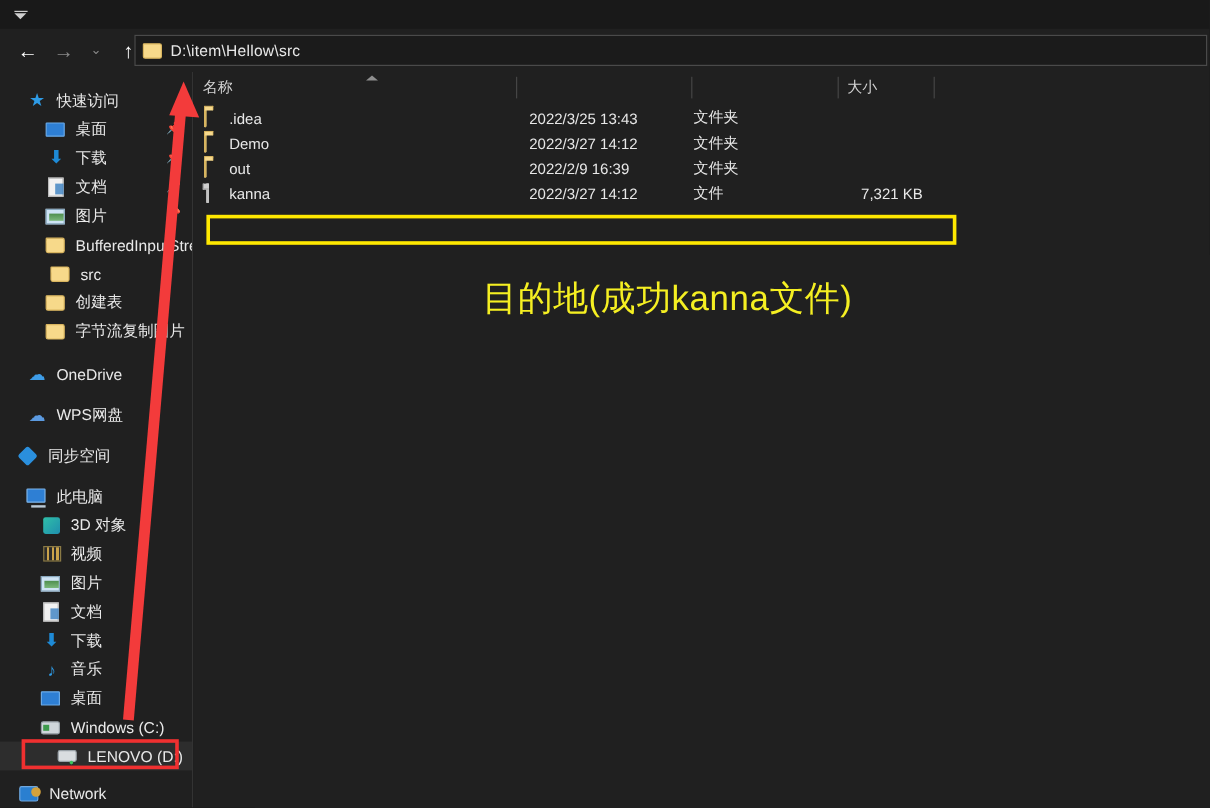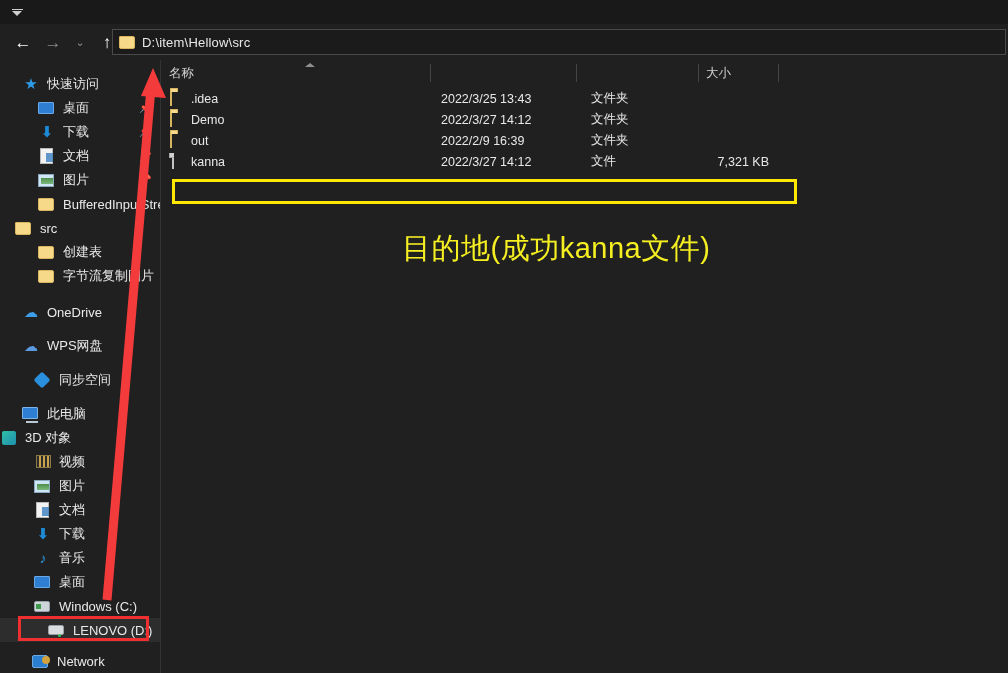--- a/index.html
+++ b/index.html
@@ -118,21 +118,21 @@
     border-bottom: 4px solid #8f8f8f;
   }
   .rows { position: relative; margin-top: 2px; }
   .frow {
     position: relative; height: 21px; display: flex; align-items: center;
     font-size: 12.5px; color: #e8e8e8; white-space: nowrap;
   }
   .frow .fico { position: absolute; left: 9px; top: 3px; width: 15px; height: 15px; }
   .fname { position: absolute; left: 30px; }
   .fdate { position: absolute; left: 280px; }
-  .ftype { position: absolute; left: 430px; }
+  .ftype { position: absolute; left: 417px; }
   .fsize { position: absolute; left: 530px; width: 78px; text-align: right; }
   .fi-folder { width: 14px; height: 11px; margin-top: 2px; background: #f6d98d; border-radius: 1px 2px 2px 2px;
                border: 1px solid #d7b45f; position: relative; }
   .fi-folder::before { content:""; position:absolute; left:-1px; top:-3px; width:6px; height:3px;
                        background:#f6d98d; border-radius:1px 1px 0 0; border:1px solid #d7b45f; border-bottom:none;}
   .fi-file { width: 11px; height: 14px; margin: 1px 0 0 2px; background: #f4f4f4; border: 1px solid #c2c2c2;
              position: relative; }
   .fi-file::after { content:""; position:absolute; right:-1px; top:-1px; width:4px; height:4px;
                     background:#cfcfcf; border-left:1px solid #a8a8a8; border-bottom:1px solid #a8a8a8;}
 
@@ -210,21 +210,21 @@
         </span>
       <span class="lbl">图片</span>
       <span class="pin">📌</span>
     </div>
     <div class="sb-row" style="padding-left:38px">
       <span class="ico">
           <span class="ic-folder" style="display:block;position:relative"></span>
         </span>
       <span class="lbl">BufferedInputStre</span>
     </div>
-    <div class="sb-row" style="padding-left:15px">
+    <div class="sb-row" style="padding-left:42px">
       <span class="ico">
           <span class="ic-folder" style="display:block;position:relative"></span>
         </span>
       <span class="lbl">src</span>
     </div>
     <div class="sb-row" style="padding-left:38px">
       <span class="ico">
           <span class="ic-folder" style="display:block;position:relative"></span>
         </span>
       <span class="lbl">创建表</span>
@@ -241,36 +241,36 @@
     <div class="sb-row" style="padding-left:22px">
       <span class="ico ic-cloud">☁</span>
       <span class="lbl">OneDrive</span>
     </div>
     <div style="height:10px"></div>
     <div class="sb-row" style="padding-left:22px">
       <span class="ico ic-cloud2">☁</span>
       <span class="lbl">WPS网盘</span>
     </div>
     <div style="height:10px"></div>
-    <div class="sb-row" style="padding-left:34px">
+    <div class="sb-row" style="padding-left:15px">
       <span class="ico">
           <span class="ic-diamond" style="display:block"></span>
         </span>
       <span class="lbl">同步空间</span>
     </div>
 
     <div style="height:10px"></div>
 
     <div class="sb-row" style="padding-left:22px">
       <span class="ico">
           <span class="ic-pc" style="display:block;position:relative"></span>
         </span>
       <span class="lbl">此电脑</span>
     </div>
-    <div class="sb-row" style="">
+    <div class="sb-row" style="padding-left:34px">
       <span class="ico">
           <span class="ic-3d" style="display:block"></span>
         </span>
       <span class="lbl">3D 对象</span>
     </div>
     <div class="sb-row" style="padding-left:34px">
       <span class="ico">
           <span class="ic-video" style="display:block"></span>
         </span>
       <span class="lbl">视频</span>
@@ -308,21 +308,21 @@
       <span class="lbl">Windows (C:)</span>
     </div>
     <div class="sb-row sel" style="padding-left:48px">
       <span class="ico">
           <span class="ic-drive" style="display:block;position:relative"></span>
         </span>
       <span class="lbl">LENOVO (D:)</span>
     </div>
 
     <div style="height:7px"></div>
-    <div class="sb-row" style="padding-left:32px">
+    <div class="sb-row" style="padding-left:16px">
       <span class="ico">
           <span class="ic-network" style="display:block;position:relative"></span>
         </span>
       <span class="lbl">Network</span>
     </div>
   </div>
   <div class="sb-divider"></div>
 
   <div class="filepane">
 

